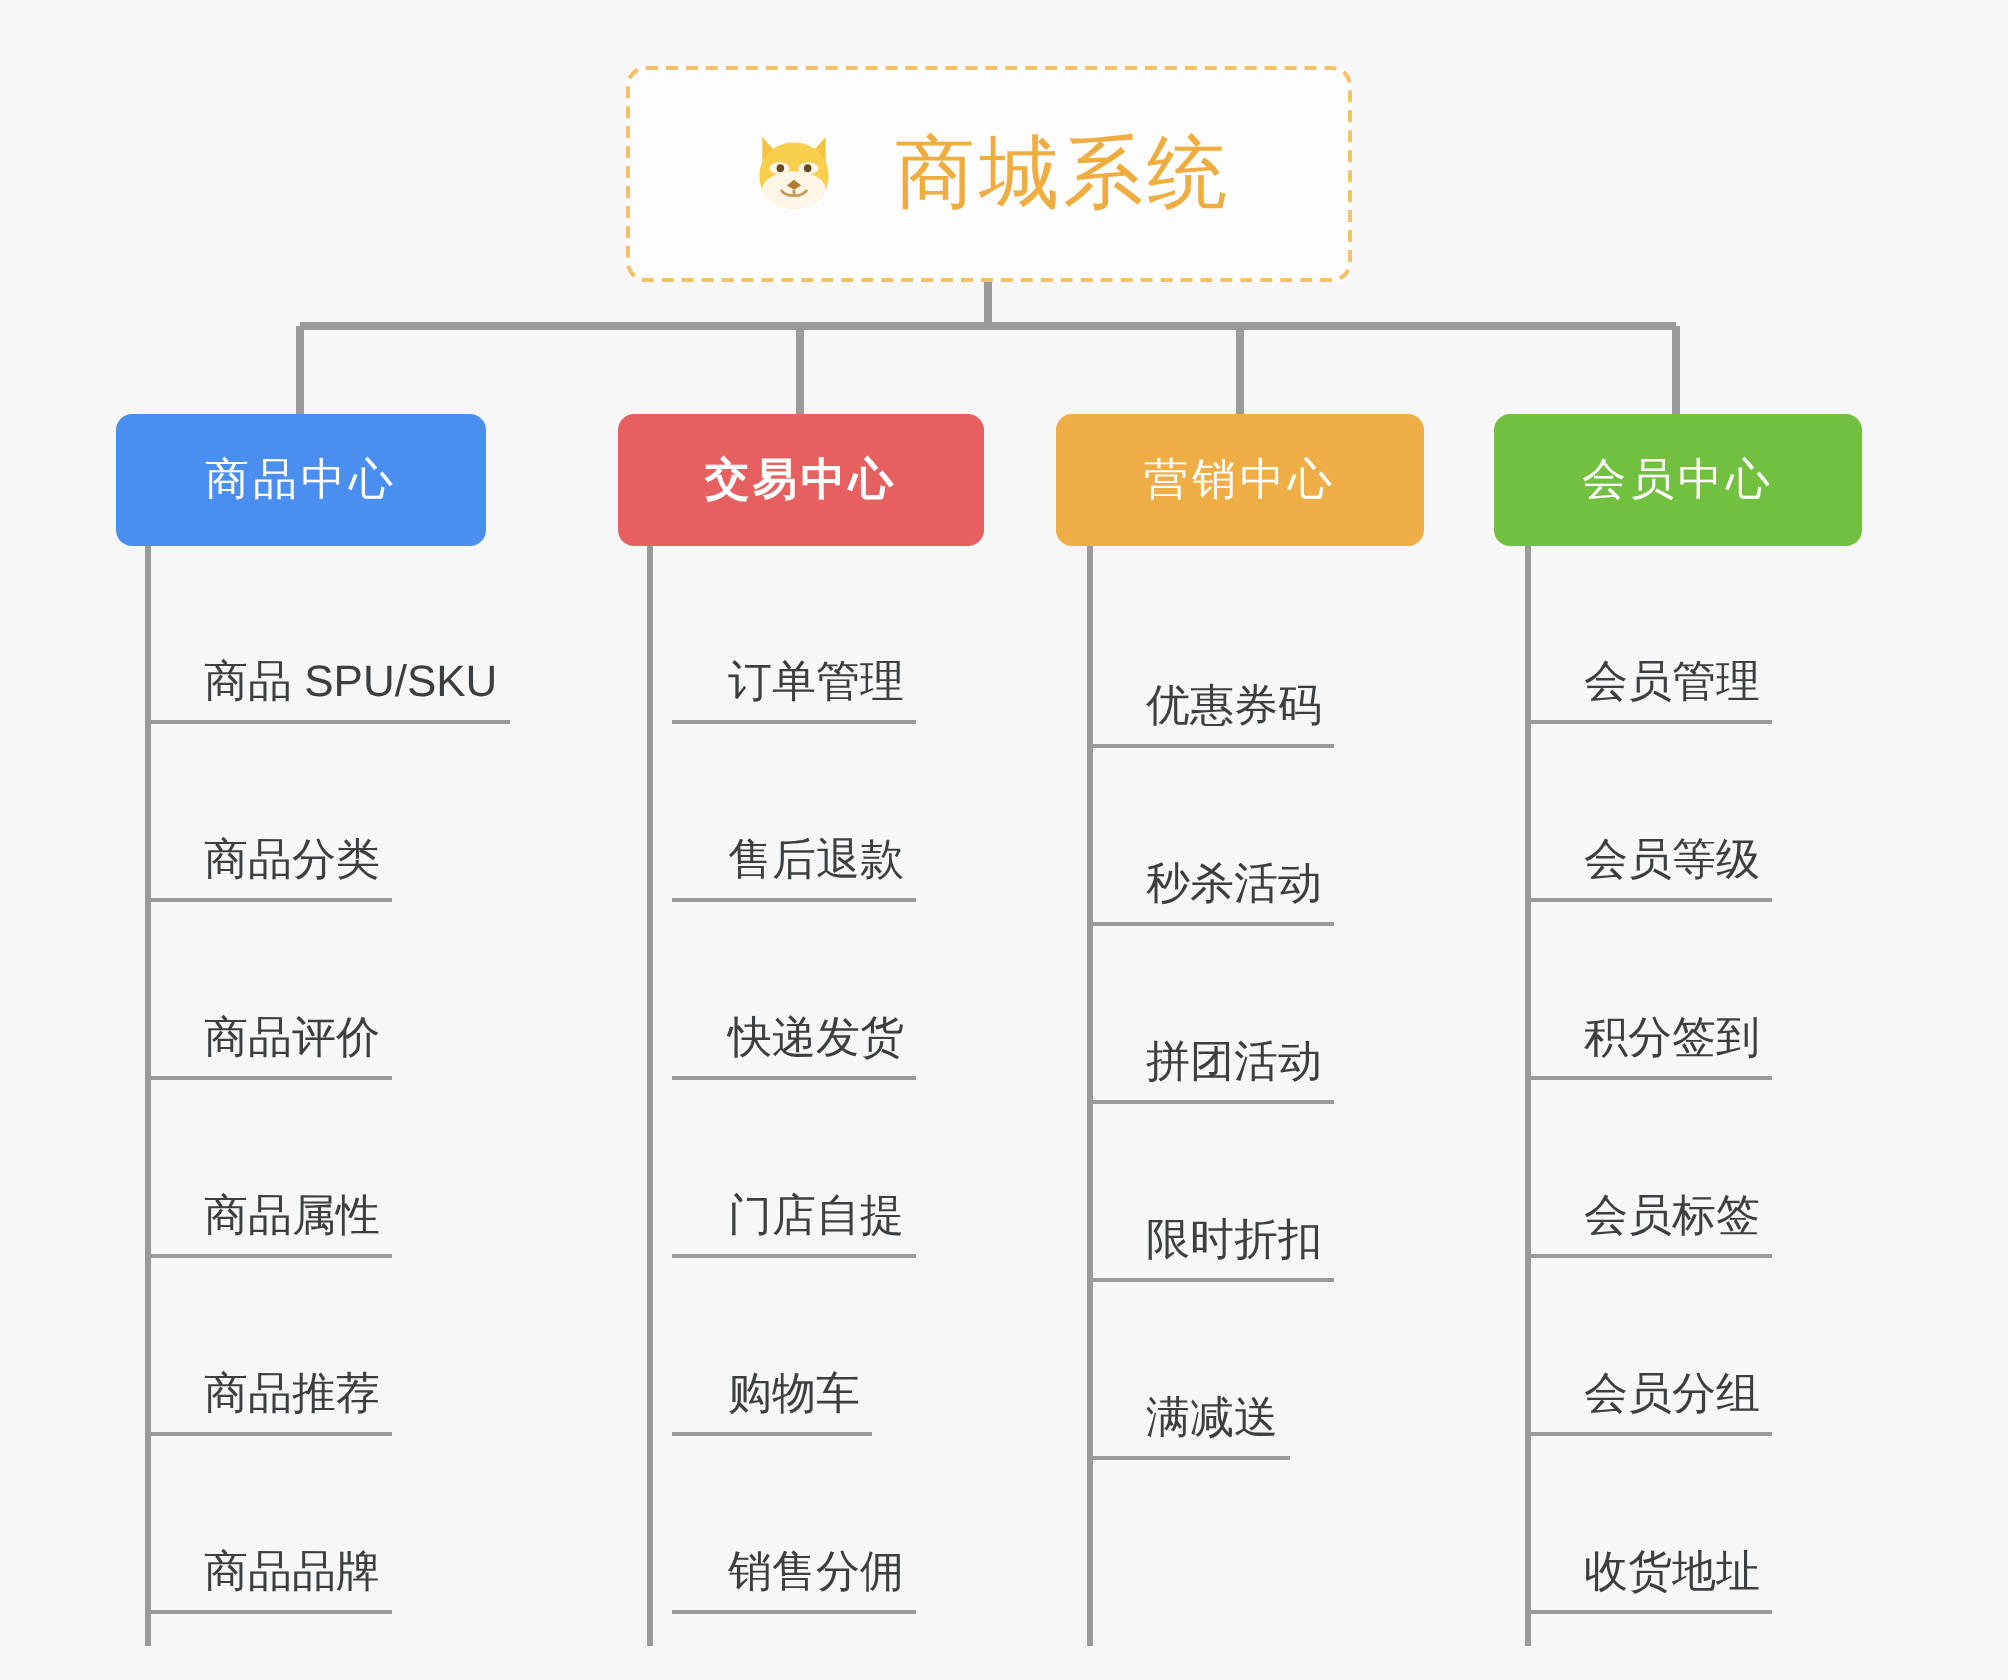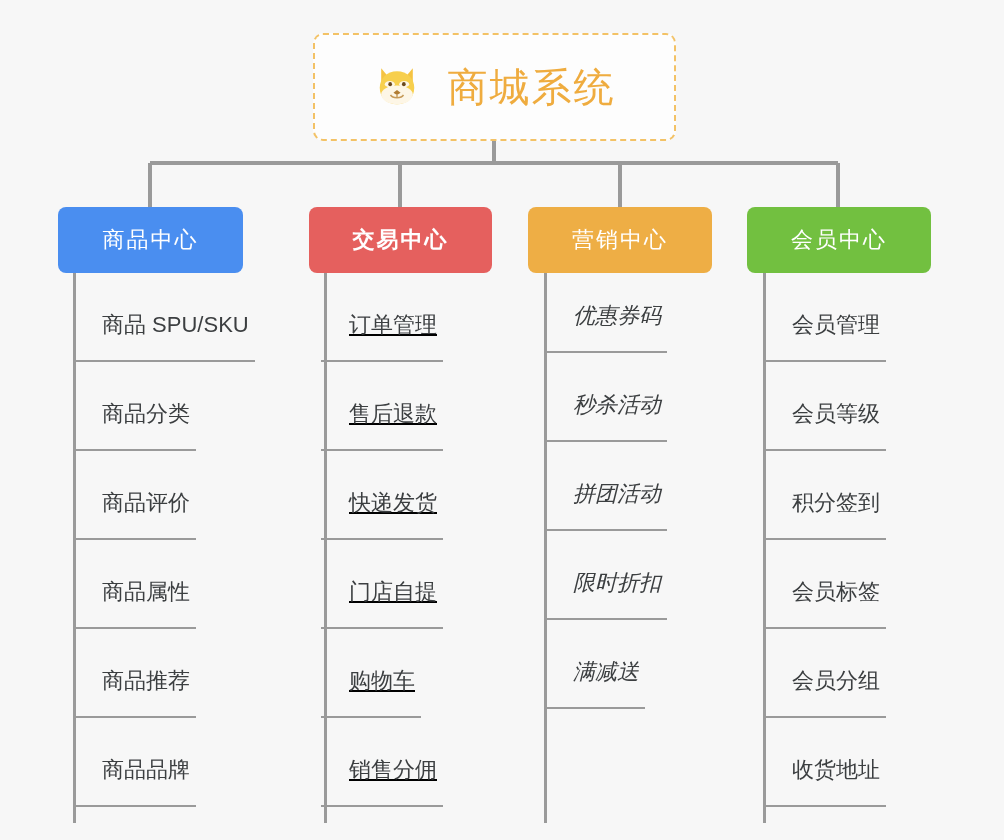--- a/index.html
+++ b/index.html
@@ -62,21 +62,21 @@
     height:89px;
     box-sizing:border-box;
     display:flex;
     align-items:flex-end;
   }
   .leaf-text{
     display:inline-block;
     font-size:22px;
     color:#3c3f41;
     line-height:1;
-    padding:0 6px 24px 28px;
+    padding:0 6px 8px 28px;
     border-bottom:2px solid #9a9a9a;
     white-space:nowrap;
     box-sizing:border-box;
   }
 </style>
 </head>
 <body style="background: rgb(247, 247, 247);">
 
 <div id="stage">
 
@@ -146,42 +146,42 @@
         <span class="leaf-text">商品属性</span>
       </div>
     <div class="leaf-item">
         <span class="leaf-text">商品推荐</span>
       </div>
     <div class="leaf-item">
         <span class="leaf-text">商品品牌</span>
       </div>
   </div>
 
-  <div class="leaf-col" style="left:321px;top:273px;width:155px;text-decoration:underline;">
+  <div class="leaf-col" style="left:336px;top:273px;width:155px;">
     <div class="leaf-item">
         <span class="leaf-text">订单管理</span>
       </div>
     <div class="leaf-item">
         <span class="leaf-text">售后退款</span>
       </div>
     <div class="leaf-item">
         <span class="leaf-text">快递发货</span>
       </div>
     <div class="leaf-item">
         <span class="leaf-text">门店自提</span>
       </div>
     <div class="leaf-item">
         <span class="leaf-text">购物车</span>
       </div>
     <div class="leaf-item">
         <span class="leaf-text">销售分佣</span>
       </div>
   </div>
 
-  <div class="leaf-col" style="left:545px;top:264px;width:155px;font-style:italic;">
+  <div class="leaf-col" style="left:545px;top:285px;width:155px;">
     <div class="leaf-item">
         <span class="leaf-text">优惠券码</span>
       </div>
     <div class="leaf-item">
         <span class="leaf-text">秒杀活动</span>
       </div>
     <div class="leaf-item">
         <span class="leaf-text">拼团活动</span>
       </div>
     <div class="leaf-item">

